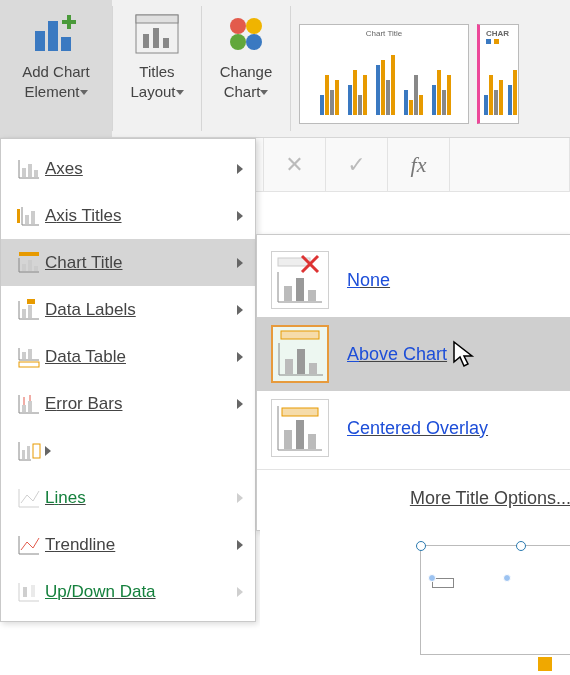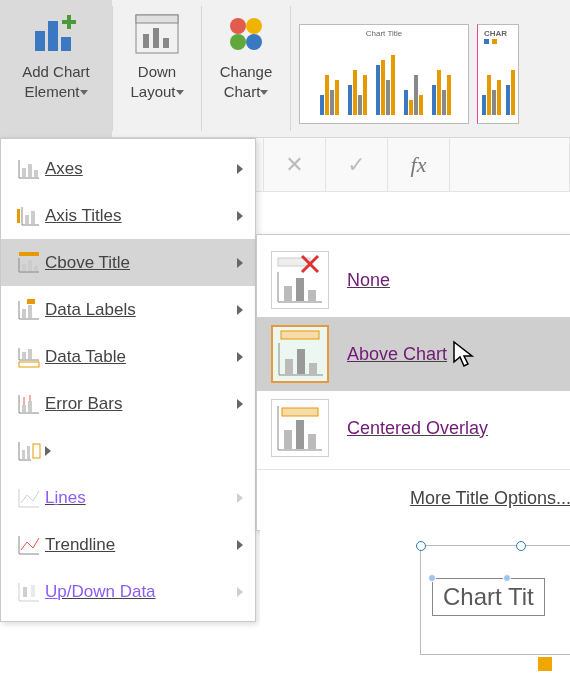--- a/index.html
+++ b/index.html
@@ -68,21 +68,21 @@
   }
   .thumb {
     width: 170px;
     height: 100px;
     border: 1px solid #bbb;
     background: #fff;
     margin-top: 10px;
     position: relative;
     overflow: hidden;
   }
-  .thumb.partial { width: 42px; border-left: 1px solid #ec4899; }
+  .thumb.partial { width: 42px; border-left: 3px solid #ec4899; }
   .thumb-title {
     position: absolute;
     top: 4px;
     left: 50%;
     transform: translateX(-50%);
     font-size: 8px;
     color: #666;
   }
   .thumb-legend {
     position:absolute; top:4px; left:6px; display:flex; gap:3px;
@@ -134,21 +134,21 @@
     width: 32px;
     display: flex;
     justify-content: center;
   }
   .menu-item .mi-label {
     flex: 1;
     font-size: 17px;
     color: #444;
   }
   .menu-item .mi-label u { text-decoration: underline; }
-  .menu-item.disabled .mi-label { color: #8b5cf6; }
+  .menu-item.disabled .mi-label { color: #15803d; }
   .menu-item .mi-arrow {
     width: 0; height: 0;
     border-top: 5px solid transparent;
     border-bottom: 5px solid transparent;
     border-left: 6px solid #666;
     margin-right: 4px;
   }
   .menu-item.disabled .mi-arrow { border-left-color: #cfcfcf; }
   .menu-item.hover { background: #d5d5d5; }
   .menu.sub {
@@ -172,21 +172,21 @@
     border: 1px solid #d0d0d0;
     background: #fff;
     position: relative;
   }
   .sub-item.hover .si-thumb {
     border: 2px solid #e79a3c;
     background: #edf7f1;
   }
   .sub-item .si-label {
     font-size: 18px;
-    color: #701a75;
+    color: #1d4ed8;
   }
   .sub-item .si-label u { text-decoration: underline; }
   .sub-sep { height: 1px; background: #e3e3e3; margin: 4px 0; }
   .sub-more {
     height: 48px;
     display: flex;
     align-items: center;
     justify-content: flex-end;
     font-size: 18px;
     color: #444;
@@ -263,21 +263,21 @@
     <div class="icon-area">
       <svg width="44" height="40">
         <rect x="1" y="1" width="42" height="38" fill="none" stroke="#888"></rect>
         <rect x="1" y="1" width="42" height="8" fill="#e0e0e0" stroke="#888"></rect>
         <rect x="8" y="20" width="6" height="14" fill="#888"></rect>
         <rect x="18" y="14" width="6" height="20" fill="#888"></rect>
         <rect x="28" y="24" width="6" height="10" fill="#888"></rect>
       </svg>
     </div>
     <div class="label">
-      <div>Down</div>
+      <div>Titles</div>
       <div class="row">
           <span>Layout</span>
           <span class="caret-down"></span>
         </div>
     </div>
   </div>
   <div class="ribbon-sep"></div>
   <div class="ribbon-btn" style="width:88px">
     <div class="icon-area">
       <svg width="44" height="40">
@@ -403,21 +403,21 @@
     <div class="mi-icon">
         <svg width="24" height="22">
           <rect x="2" y="0" width="20" height="4" fill="#e79a00"></rect>
           <line x1="2" y1="6" x2="2" y2="20" stroke="#888"></line>
           <line x1="2" y1="20" x2="22" y2="20" stroke="#888"></line>
           <rect x="5" y="12" width="4" height="7" fill="#ccc"></rect>
           <rect x="11" y="8" width="4" height="11" fill="#ccc"></rect>
           <rect x="17" y="14" width="4" height="5" fill="#ccc"></rect>
         </svg>
       </div>
-    <div class="mi-label"><u>C</u><span>bove Title</span></div>
+    <div class="mi-label"><u>C</u><span>hart Title</span></div>
     <div class="mi-arrow"></div>
   </div>
   <div class="menu-item">
     <div class="mi-icon">
         <svg width="24" height="22">
           <line x1="2" y1="2" x2="2" y2="20" stroke="#888"></line>
           <line x1="2" y1="20" x2="22" y2="20" stroke="#888"></line>
           <rect x="5" y="10" width="4" height="9" fill="#ccc"></rect>
           <rect x="11" y="6" width="4" height="13" fill="#ccc"></rect>
           <rect x="10" y="0" width="8" height="5" fill="#e79a00"></rect>
@@ -552,18 +552,17 @@
 <svg class="cursor" width="24" height="30">
   <polygon points="2,2 2,22 8,17 12,26 16,24 12,16 20,16" fill="#fff" stroke="#000" stroke-width="1.5"></polygon>
 </svg>
 
 <div class="sheet-area">
   <div class="chart-box">
     <div class="chart-handle" style="left:-5px;top:-5px"></div>
     <div class="chart-handle" style="left:95px;top:-5px"></div>
   </div>
   <div class="chart-title-box">
-    <span>Chart Tit</span>
     <div class="title-handle" style="left:-5px;top:-5px"></div>
     <div class="title-handle" style="left:70px;top:-5px"></div>
   </div>
   <div class="chart-legend-square"></div>
 </div>
 
 </body></html>

